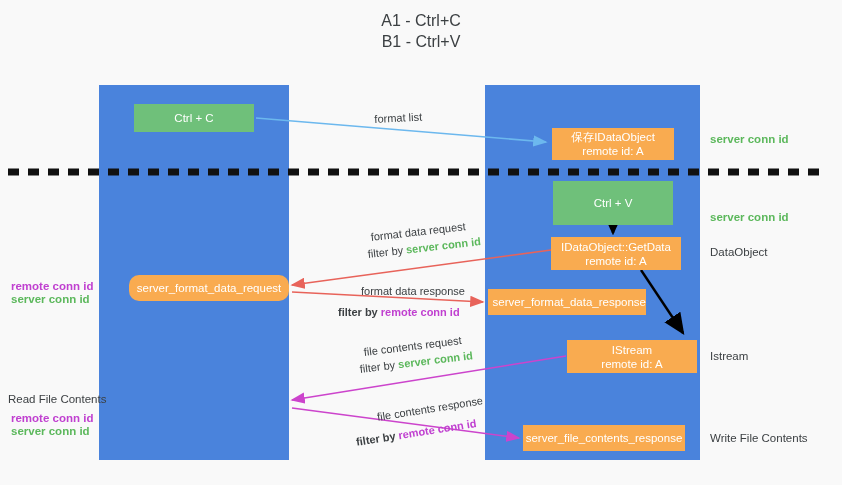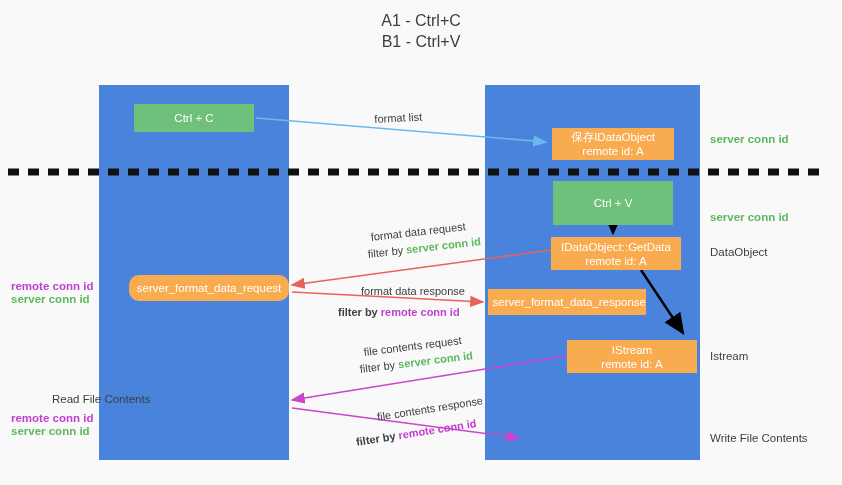--- a/index.html
+++ b/index.html
@@ -119,20 +119,23 @@
 
   <div class="abs box orange" style="left:129px;top:275px;width:160px;height:26px;border-radius:10px;">
     <div>server_format_data_request</div>
   </div>
 
   <div class="abs box orange" style="left:488px;top:289px;width:158px;height:26px;align-items:flex-end;">
     <div>server_format_data_response</div>
   </div>
 
 
+  <div class="abs box orange" style="left:523px;top:425px;width:162px;height:26px;">
+    <div>server_file_contents_response</div>
+  </div>
 
   <div class="abs arrlbl rot-fl" style="left:374px;top:112px;">format list</div>
 
   <div class="abs arrlbl rot-a" style="left:370px;top:230px;">format data request</div>
   <div class="abs arrlbl rot-a" style="left:367px;top:247px;">
     <span>filter by </span><span class="green-t">server conn id</span>
   </div>
 
   <div class="abs arrlbl" style="left:361px;top:284px;">format data response</div>
   <div class="abs arrlbl" style="left:338px;top:305px;">
@@ -151,17 +154,17 @@
 
   <div class="abs lbl green-t" style="left:710px;top:132px;">server conn id</div>
   <div class="abs lbl green-t" style="left:710px;top:210px;">server conn id</div>
   <div class="abs sidelbl" style="left:710px;top:245px;">DataObject</div>
   <div class="abs sidelbl" style="left:710px;top:349px;">Istream</div>
   <div class="abs sidelbl" style="left:710px;top:431px;">Write File Contents</div>
 
   <div class="abs lbl purple-t" style="left:11px;top:279px;">remote conn id</div>
   <div class="abs lbl green-t" style="left:11px;top:292px;">server conn id</div>
 
-  <div class="abs sidelbl" style="left:8px;top:392px;margin-left:44px;">Read File Contents</div>
+  <div class="abs sidelbl" style="left:8px;top:392px;">Read File Contents</div>
   <div class="abs lbl purple-t" style="left:11px;top:411px;">remote conn id</div>
   <div class="abs lbl green-t" style="left:11px;top:424px;">server conn id</div>
 
 </div>
 
 </body></html>

